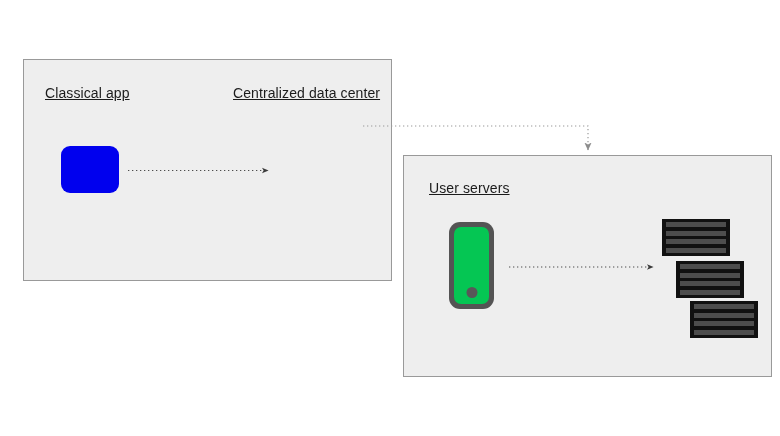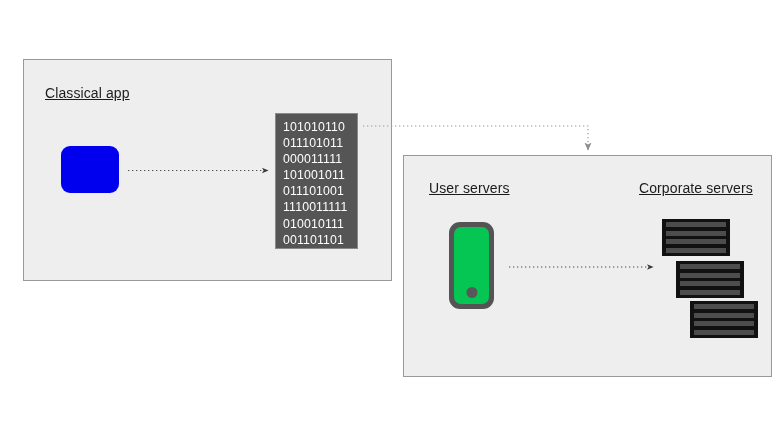--- a/index.html
+++ b/index.html
@@ -147,39 +147,29 @@
 </style>
 </head>
 <body>
 
 <div class="canvas">
 
   <div class="panel" id="panel-classical"></div>
 
   <div class="panel-label" id="label-classical-app">Classical app</div>
 
+  <div class="panel-label" id="label-data-center">Centralized data center</div>
 
   <div id="classical-app-block"></div>
 
-  <div id="data-center-block">
-    <div class="binary-row">101010110</div>
-    <div class="binary-row">011101011</div>
-    <div class="binary-row">000011111</div>
-    <div class="binary-row">101001011</div>
-    <div class="binary-row">011101001</div>
-    <div class="binary-row">1110011111</div>
-    <div class="binary-row">010010111</div>
-    <div class="binary-row">001101101</div>
-  </div>
 
   <div class="panel" id="panel-modern"></div>
 
   <div class="panel-label" id="label-user-device">User servers</div>
 
-  <div class="panel-label" id="label-corporate">Corporate servers</div>
 
   <div id="user-device-phone">
     <div id="phone-screen">
       <div id="phone-home-button"></div>
     </div>
   </div>
 
   <div class="server-rack" id="server-rack-1">
     <div class="rack-slot"></div>
     <div class="rack-slot"></div>

